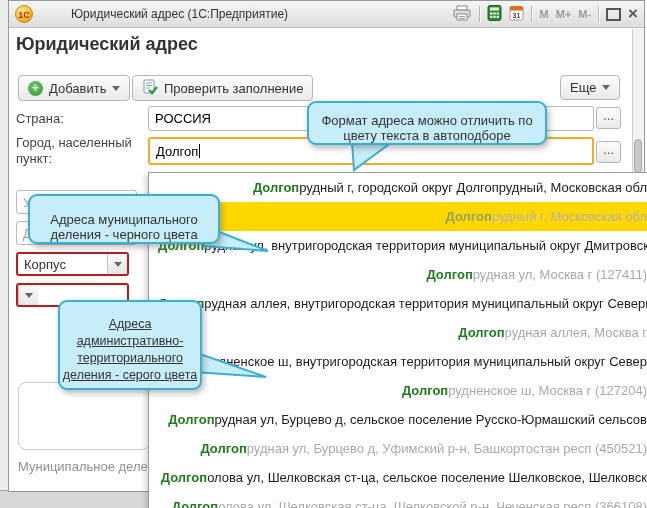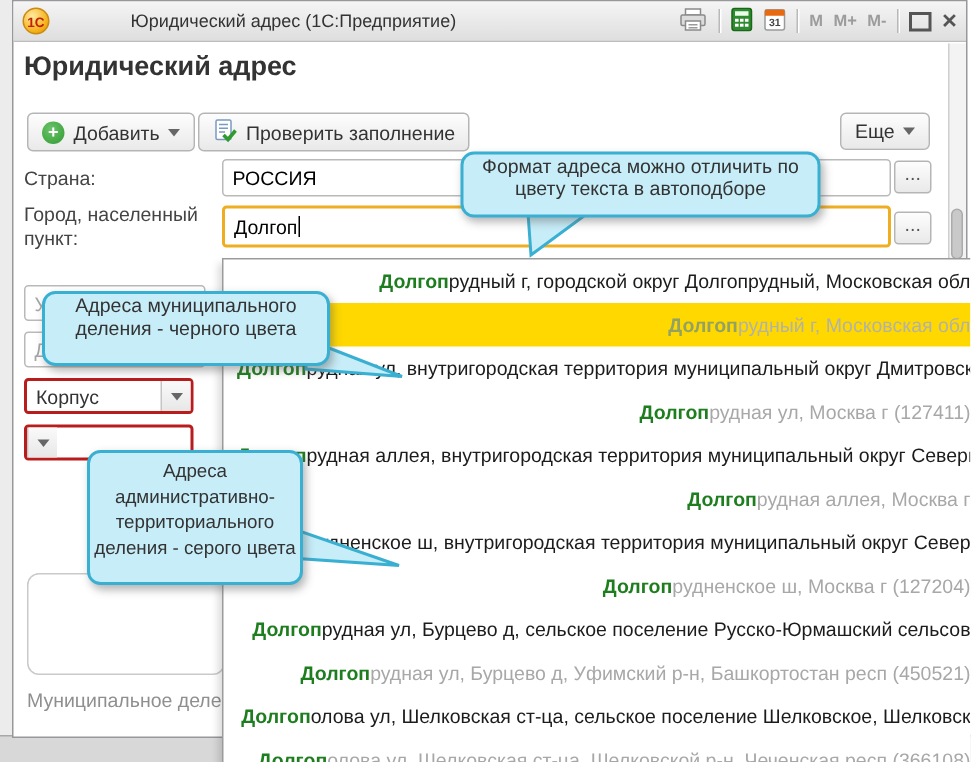--- a/index.html
+++ b/index.html
@@ -12,21 +12,21 @@
   .bottom-strip{left:0;top:490px;width:647px;height:18px;background:#d8d8d8;border-top:1px solid #a8a8a8;z-index:0;}
 
   
   .window{left:8px;top:0;width:635px;height:490px;background:#fff;border:1px solid #97979c;z-index:1;}
   .titlebar{position:absolute;left:0;top:0;right:0;height:27px;
     background:linear-gradient(#f5f5f5,#dedede);border-bottom:1px solid #bdbdbd;
     display:flex;align-items:center;padding:0 6px;box-sizing:border-box;gap:38px;}
   .logo{width:18px;height:18px;border-radius:50%;flex:0 0 auto;
     background:radial-gradient(circle at 35% 30%,#ffeaa2,#f6b21d 65%,#d98c00);
     border:1px solid #c98a10;color:#c22000;font-size:9px;font-weight:bold;text-align:center;line-height:18px;box-sizing:border-box;}
-  .wtitle{margin-left:16px;font-size:12px;color:#333;white-space:nowrap;}
+  .wtitle{margin-left:0;font-size:12px;color:#333;white-space:nowrap;}
   .tb-icons{margin-left:auto;display:flex;align-items:center;gap:7px;}
   .tb-sep{width:1px;height:16px;background:#b9b9b9;box-shadow:1px 0 0 #fff;}
   .mem{font-size:11px;font-weight:bold;color:#9c9c9c;}
   .maxbox{width:11px;height:9px;border:2px solid #555;}
   .closex{font-size:17px;font-weight:bold;color:#555;line-height:14px;}
 
   
   .vscroll{left:632px;top:29px;width:11px;height:460px;background:#f3f3f3;border-left:1px solid #cfcfcf;z-index:2;}
   .vthumb{position:absolute;left:1px;top:110px;width:8px;height:34px;background:#c9c9c9;border:1px solid #ababab;border-radius:4px;box-sizing:border-box;}
 
@@ -66,21 +66,21 @@
   .ac-row .pfx{font-weight:bold;color:#1e7d1e;}
   .ac-row.municipal .rest{color:#1c1c1c;}
   .ac-row.administrative .rest{color:#a8a8a8;}
   .ac-row.selected{background:#ffd800;}
   .ac-row.selected .pfx{color:#93a163;}
   .ac-row.selected .rest{color:#b2b2a6;}
 
   
   .callout{position:absolute;background:#c7edf8;border:2px solid #39b0d2;border-radius:9px;
     box-shadow:2px 3px 6px rgba(90,90,90,.45);color:#333;text-align:center;
-    box-sizing:border-box;z-index:10;display:flex;align-items:flex-start;justify-content:center;}
+    box-sizing:border-box;z-index:10;display:flex;align-items:flex-end;justify-content:center;}
   .tail{position:absolute;z-index:9;}
 </style>
 </head>
 <body>
 
 <div id="screen">
 
   <div class="abs left-strip"></div>
   <div class="abs bottom-strip"></div>
 
@@ -208,17 +208,17 @@
   <svg class="tail" style="left:200px;top:220px;" width="74" height="36">
       <polygon points="4,6 4,26 68,31" fill="#c7edf8" stroke="#39b0d2" stroke-width="2"></polygon>
     </svg>
   <div class="callout" style="left:28px;top:194px;width:192px;height:50px;">
     <span>Адреса муниципального деления - черного цвета</span>
   </div>
 
   <svg class="tail" style="left:188px;top:348px;" width="84" height="34">
       <polygon points="6,4 6,24 78,29" fill="#c7edf8" stroke="#39b0d2" stroke-width="2"></polygon>
     </svg>
-  <div class="callout" style="left:58px;top:300px;width:144px;height:90px;font-size:12.5px;line-height:17px;padding:4px 2px;">
+  <div class="callout" style="left:58px;top:300px;width:144px;height:90px;font-size:12.5px;line-height:17px;padding:4px 2px;text-decoration:underline;">
     <span>Адреса административно-территориального деления - серого цвета</span>
   </div>
 
 </div>
 
 </body></html>

